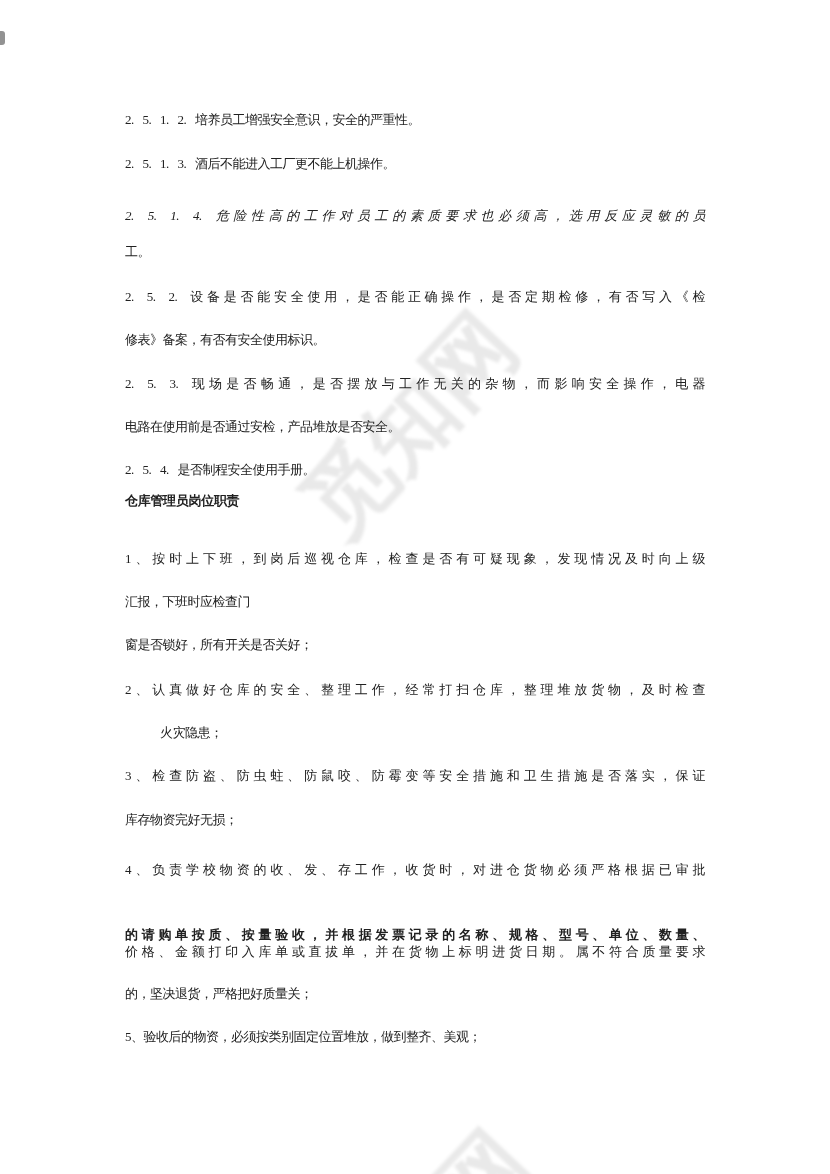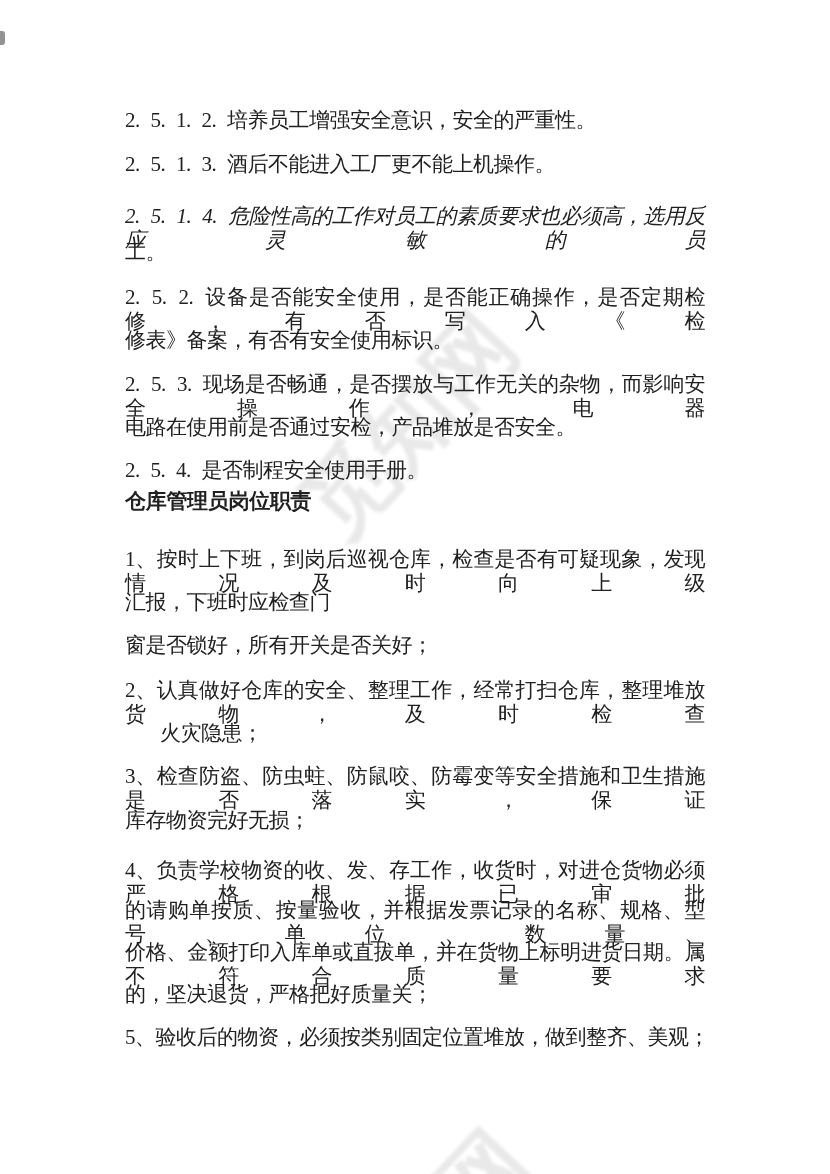--- a/index.html
+++ b/index.html
@@ -18,21 +18,21 @@
     height: 1174px;
     background: #ffffff;
     overflow: hidden;
   }
   
   .line {
     position: absolute;
     left: 125px;
     width: 580px;
     color: #212121;
-    font-size: 21px;
+    font-size: 13px;
     letter-spacing: -0.5px;
     word-spacing: 6px;
     line-height: 24px;
     white-space: nowrap;
     z-index: 2;
   }
   .line.fill {
     white-space: normal;
     text-align: justify;
     text-align-last: justify;
@@ -99,18 +99,18 @@
   <div class="line heading" style="top:489px;">仓库管理员岗位职责</div>
 
   <div class="line fill" style="top:547px;">1、按时上下班，到岗后巡视仓库，检查是否有可疑现象，发现情况及时向上级</div>
   <div class="line" style="top:590px;">汇报，下班时应检查门</div>
   <div class="line" style="top:633px;">窗是否锁好，所有开关是否关好；</div>
   <div class="line fill" style="top:678px;">2、认真做好仓库的安全、整理工作，经常打扫仓库，整理堆放货物，及时检查</div>
   <div class="line" style="top:721px;margin-left:35px;">火灾隐患；</div>
   <div class="line fill" style="top:764px;">3、检查防盗、防虫蛀、防鼠咬、防霉变等安全措施和卫生措施是否落实，保证</div>
   <div class="line" style="top:808px;">库存物资完好无损；</div>
   <div class="line fill" style="top:858px;">4、负责学校物资的收、发、存工作，收货时，对进仓货物必须严格根据已审批</div>
-  <div class="line fill" style="top:898px;">的请购单按质、按量验收，并根据发票记录的名称、规格、型号、单位、数量、</div>
+  <div class="line fill" style="top:923px;font-weight:bold;">的请购单按质、按量验收，并根据发票记录的名称、规格、型号、单位、数量、</div>
   <div class="line fill" style="top:940px;">价格、金额打印入库单或直拔单，并在货物上标明进货日期。属不符合质量要求</div>
   <div class="line" style="top:982px;">的，坚决退货，严格把好质量关；</div>
   <div class="line" style="top:1025px;">5、验收后的物资，必须按类别固定位置堆放，做到整齐、美观；</div>
 
 </div>
 
 </body></html>

